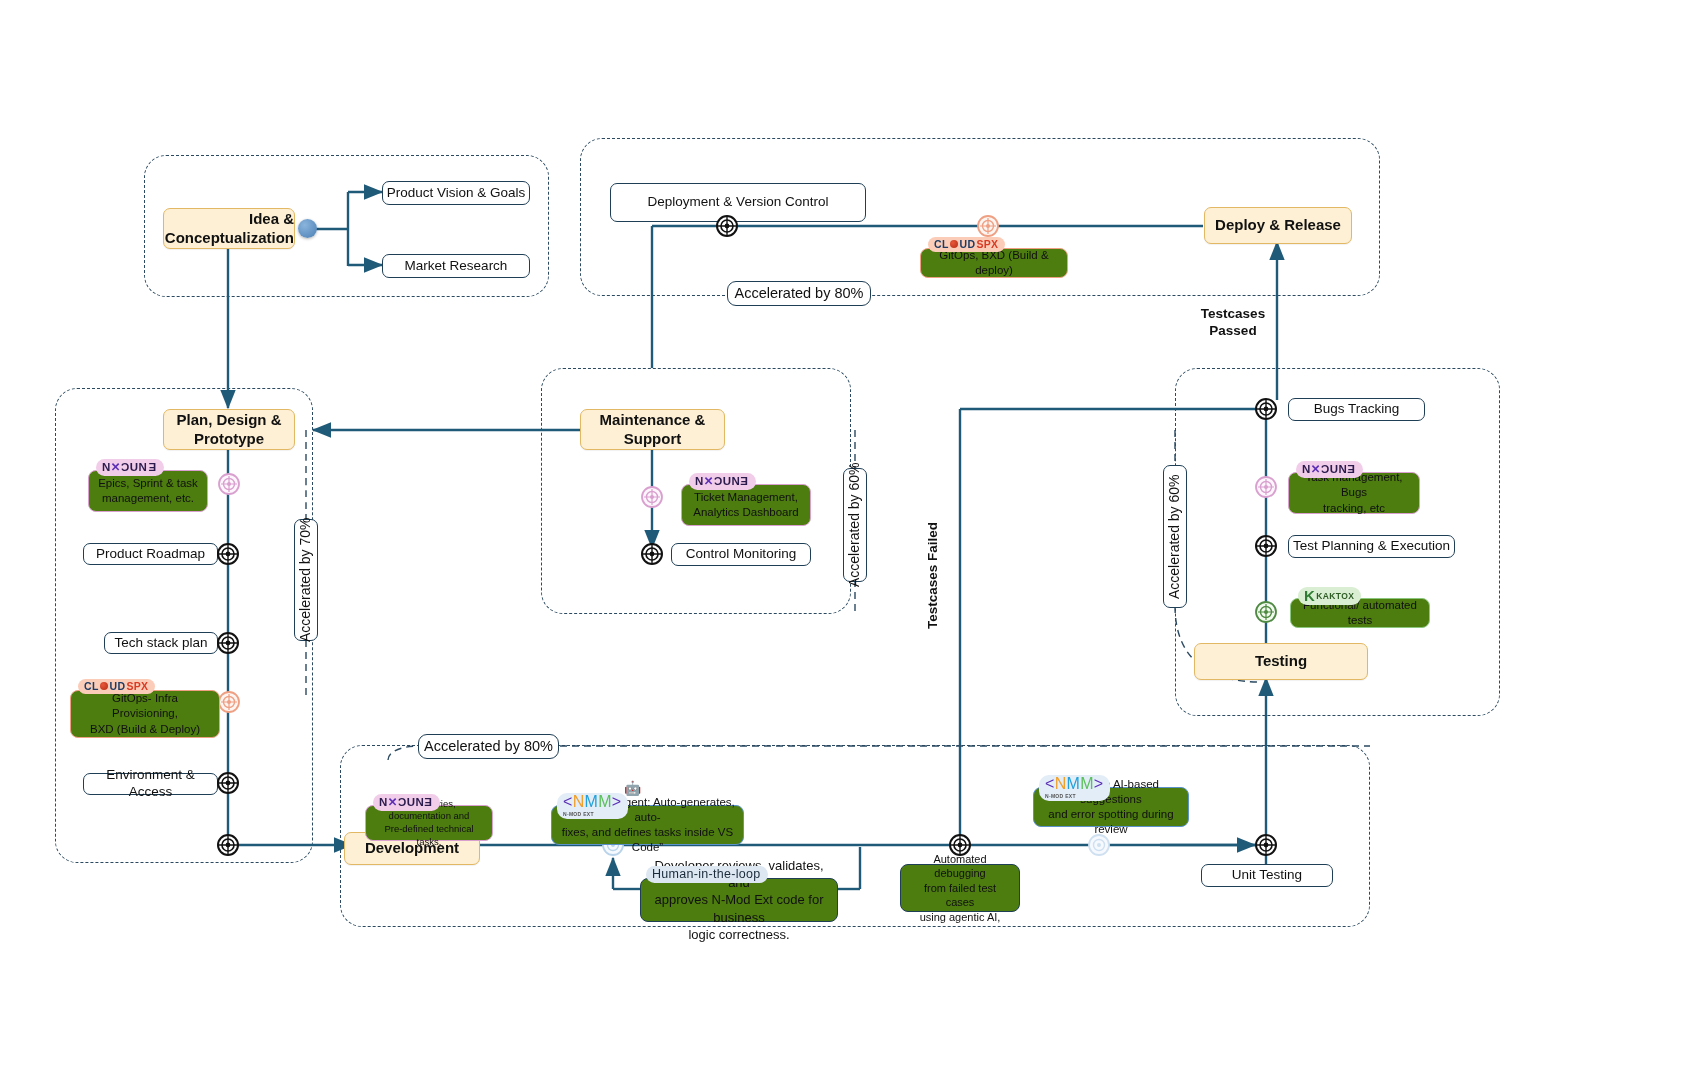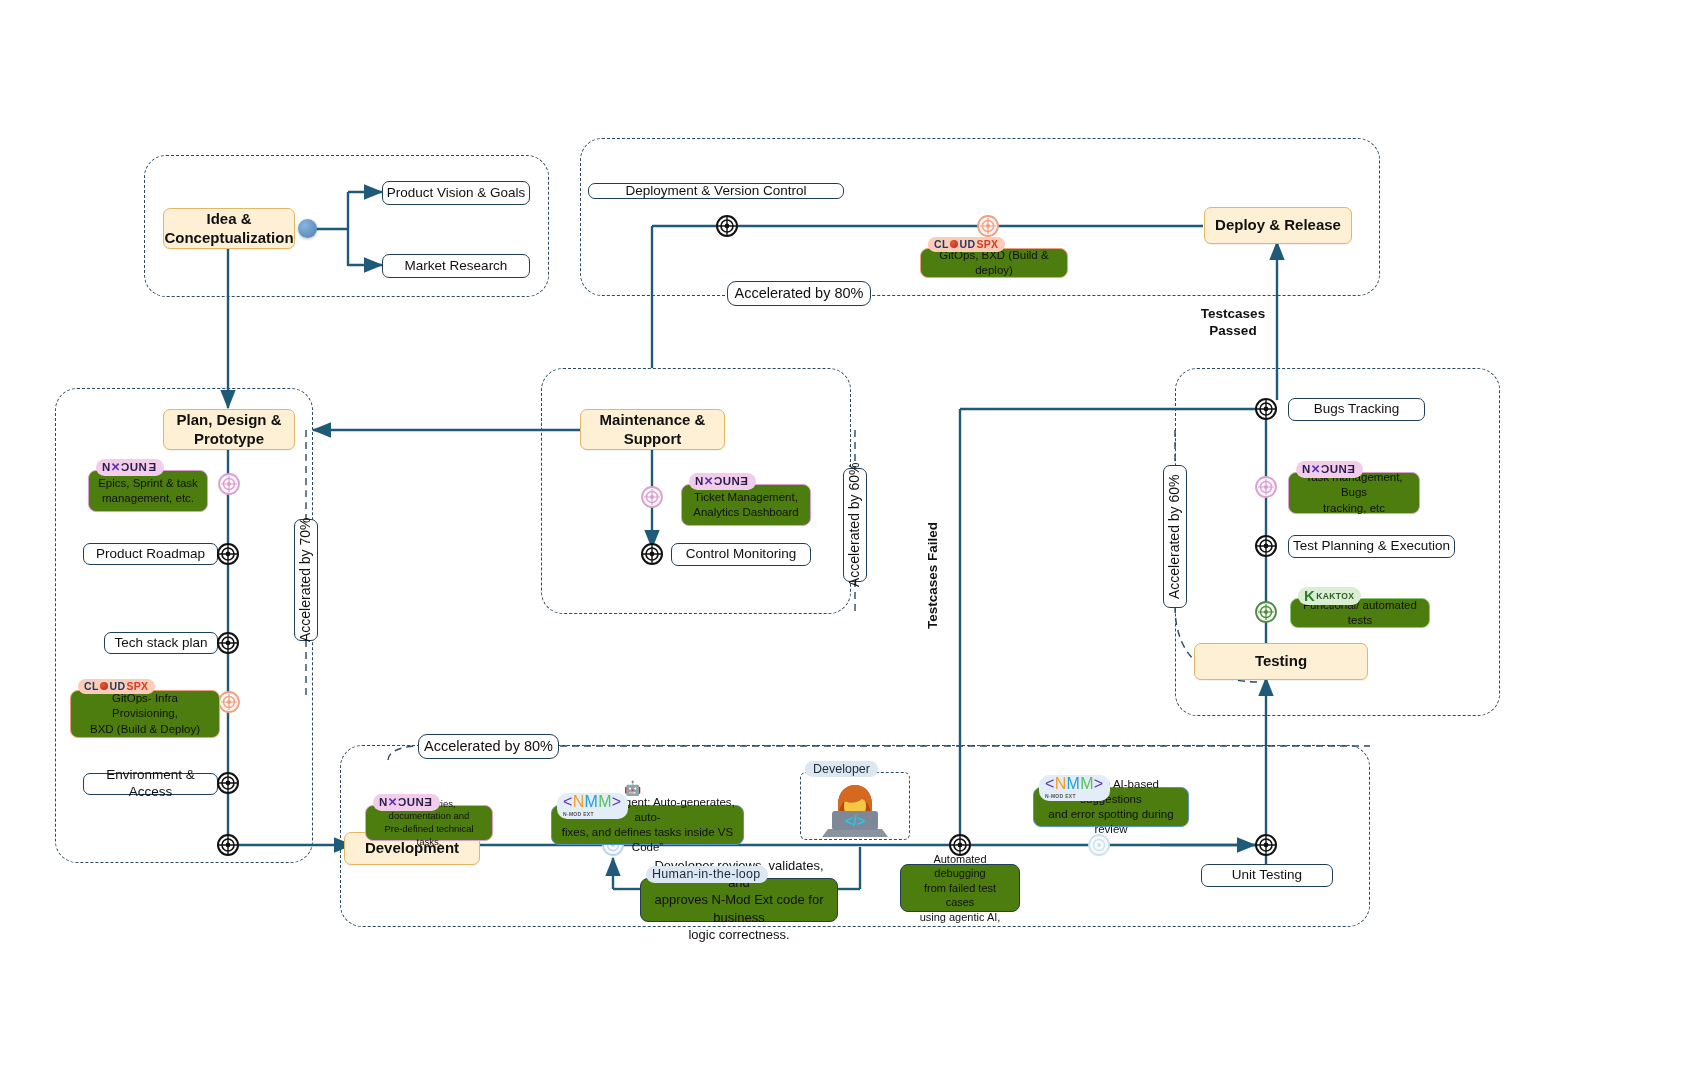--- a/index.html
+++ b/index.html
@@ -212,21 +212,21 @@
       <path d="M306,640 L306,700"></path>
       <path d="M855,430 L855,470"></path>
       <path d="M855,580 L855,614"></path>
       <path d="M1175,430 L1175,466"></path>
       <path d="M1175,606 C1175,660 1210,682 1260,682"></path>
       <path d="M388,760 C388,752 400,746 420,746"></path>
       <path d="M560,746 L1370,746"></path>
     </g>
   </svg>
 
-  <div class="node stage" style="left:163px; top:208px; width:132px; height:41px; flex-direction:column;">
+  <div class="node stage" style="left:163px; top:208px; width:132px; height:41px; flex-direction:column;align-items:flex-end;">
     <span>Idea &amp;</span>
     <span>Conceptualization</span>
   </div>
 
   <div class="node stage" style="left:163px; top:409px; width:132px; height:41px; flex-direction:column;">
     <span>Plan, Design &amp;</span>
     <span>Prototype</span>
   </div>
 
   <div class="node stage" style="left:580px; top:409px; width:145px; height:41px; flex-direction:column;">
@@ -240,21 +240,21 @@
 
   <div class="node stage" style="left:344px; top:832px; width:136px; height:33px;">Development</div>
 
   <div class="node plain" style="left:382px; top:181px; width:148px; height:24px;">Product Vision &amp; Goals</div>
   <div class="node plain" style="left:382px; top:254px; width:148px; height:24px;">Market Research</div>
 
   <div class="node plain" style="left:83px; top:543px; width:135px; height:22px;">Product Roadmap</div>
   <div class="node plain" style="left:104px; top:632px; width:114px; height:22px;">Tech stack plan</div>
   <div class="node plain" style="left:83px; top:773px; width:135px; height:22px;">Environment &amp; Access</div>
 
-  <div class="node plain" style="left:588px; top:183px; width:256px; height:16px;">Deployment &amp; Version Control</div>
+  <div class="node plain" style="left:610px; top:183px; width:256px; height:39px;">Deployment &amp; Version Control</div>
 
   <div class="node plain" style="left:671px; top:543px; width:140px; height:23px;">Control Monitoring</div>
 
   <div class="node plain" style="left:1288px; top:398px; width:137px; height:23px;">Bugs Tracking</div>
   <div class="node plain" style="left:1288px; top:535px; width:167px; height:23px;">Test Planning &amp; Execution</div>
 
   <div class="node plain" style="left:1201px; top:864px; width:132px; height:23px;">Unit Testing</div>
 
   <div class="node hlabel" style="left:727px; top:281px; width:144px; height:25px;">Accelerated  by 80%</div>
 
@@ -524,30 +524,14 @@
       <span>Developer reviews, validates, and<br>approves N-Mod Ext code for business<br>logic correctness.</span>
     </div>
   </div>
 
   <div class="callout" style="left:900px; top:864px; width:120px; height:48px;">
     <div class="cbox" style="border:1px solid #1f3f56; font-size:11px;">
       <span>Automated debugging<br>from failed test cases<br>using agentic AI,</span>
     </div>
   </div>
 
-  <div class="devbox" style="left:800px; top:772px; width:110px; height:68px;">
-    <div class="devtag">Developer</div>
-    <svg width="74" height="58" viewBox="0 0 74 58">
-
-      <ellipse cx="37" cy="23" rx="17" ry="19" fill="#b34a18"></ellipse>
-
-      <ellipse cx="37" cy="25" rx="11" ry="13.5" fill="#f4c842"></ellipse>
-
-      <path d="M20,24 C20,10 28,4 37,4 C46,4 54,10 54,24 L54,34 C52,26 49,20 44,18 C40,22 32,23 26,20 C23,24 21,29 20,34 Z" fill="#d4691f"></path>
-
-      <path d="M10,48 L64,48 L70,56 L4,56 Z" fill="#8a93a0"></path>
-
-      <rect x="14" y="30" width="46" height="19" rx="3" fill="#7f8896"></rect>
-      <text x="37" y="44.5" font-family="'Liberation Sans',sans-serif" font-size="14" font-weight="bold" fill="#29c6e6" text-anchor="middle">&lt;/&gt;</text>
-    </svg>
-  </div>
 
 </div>
 
 </body></html>

